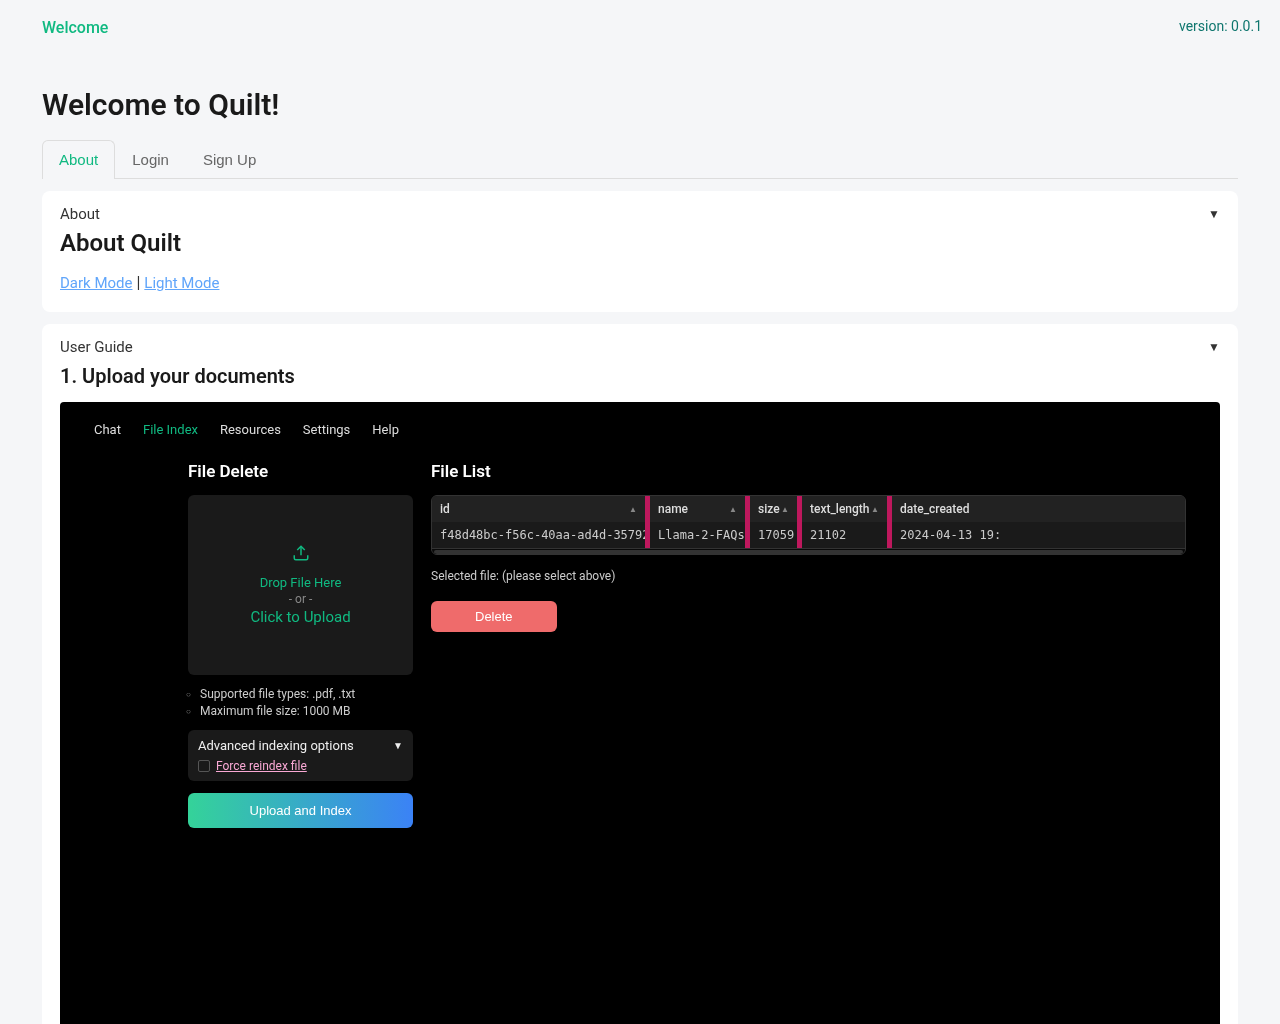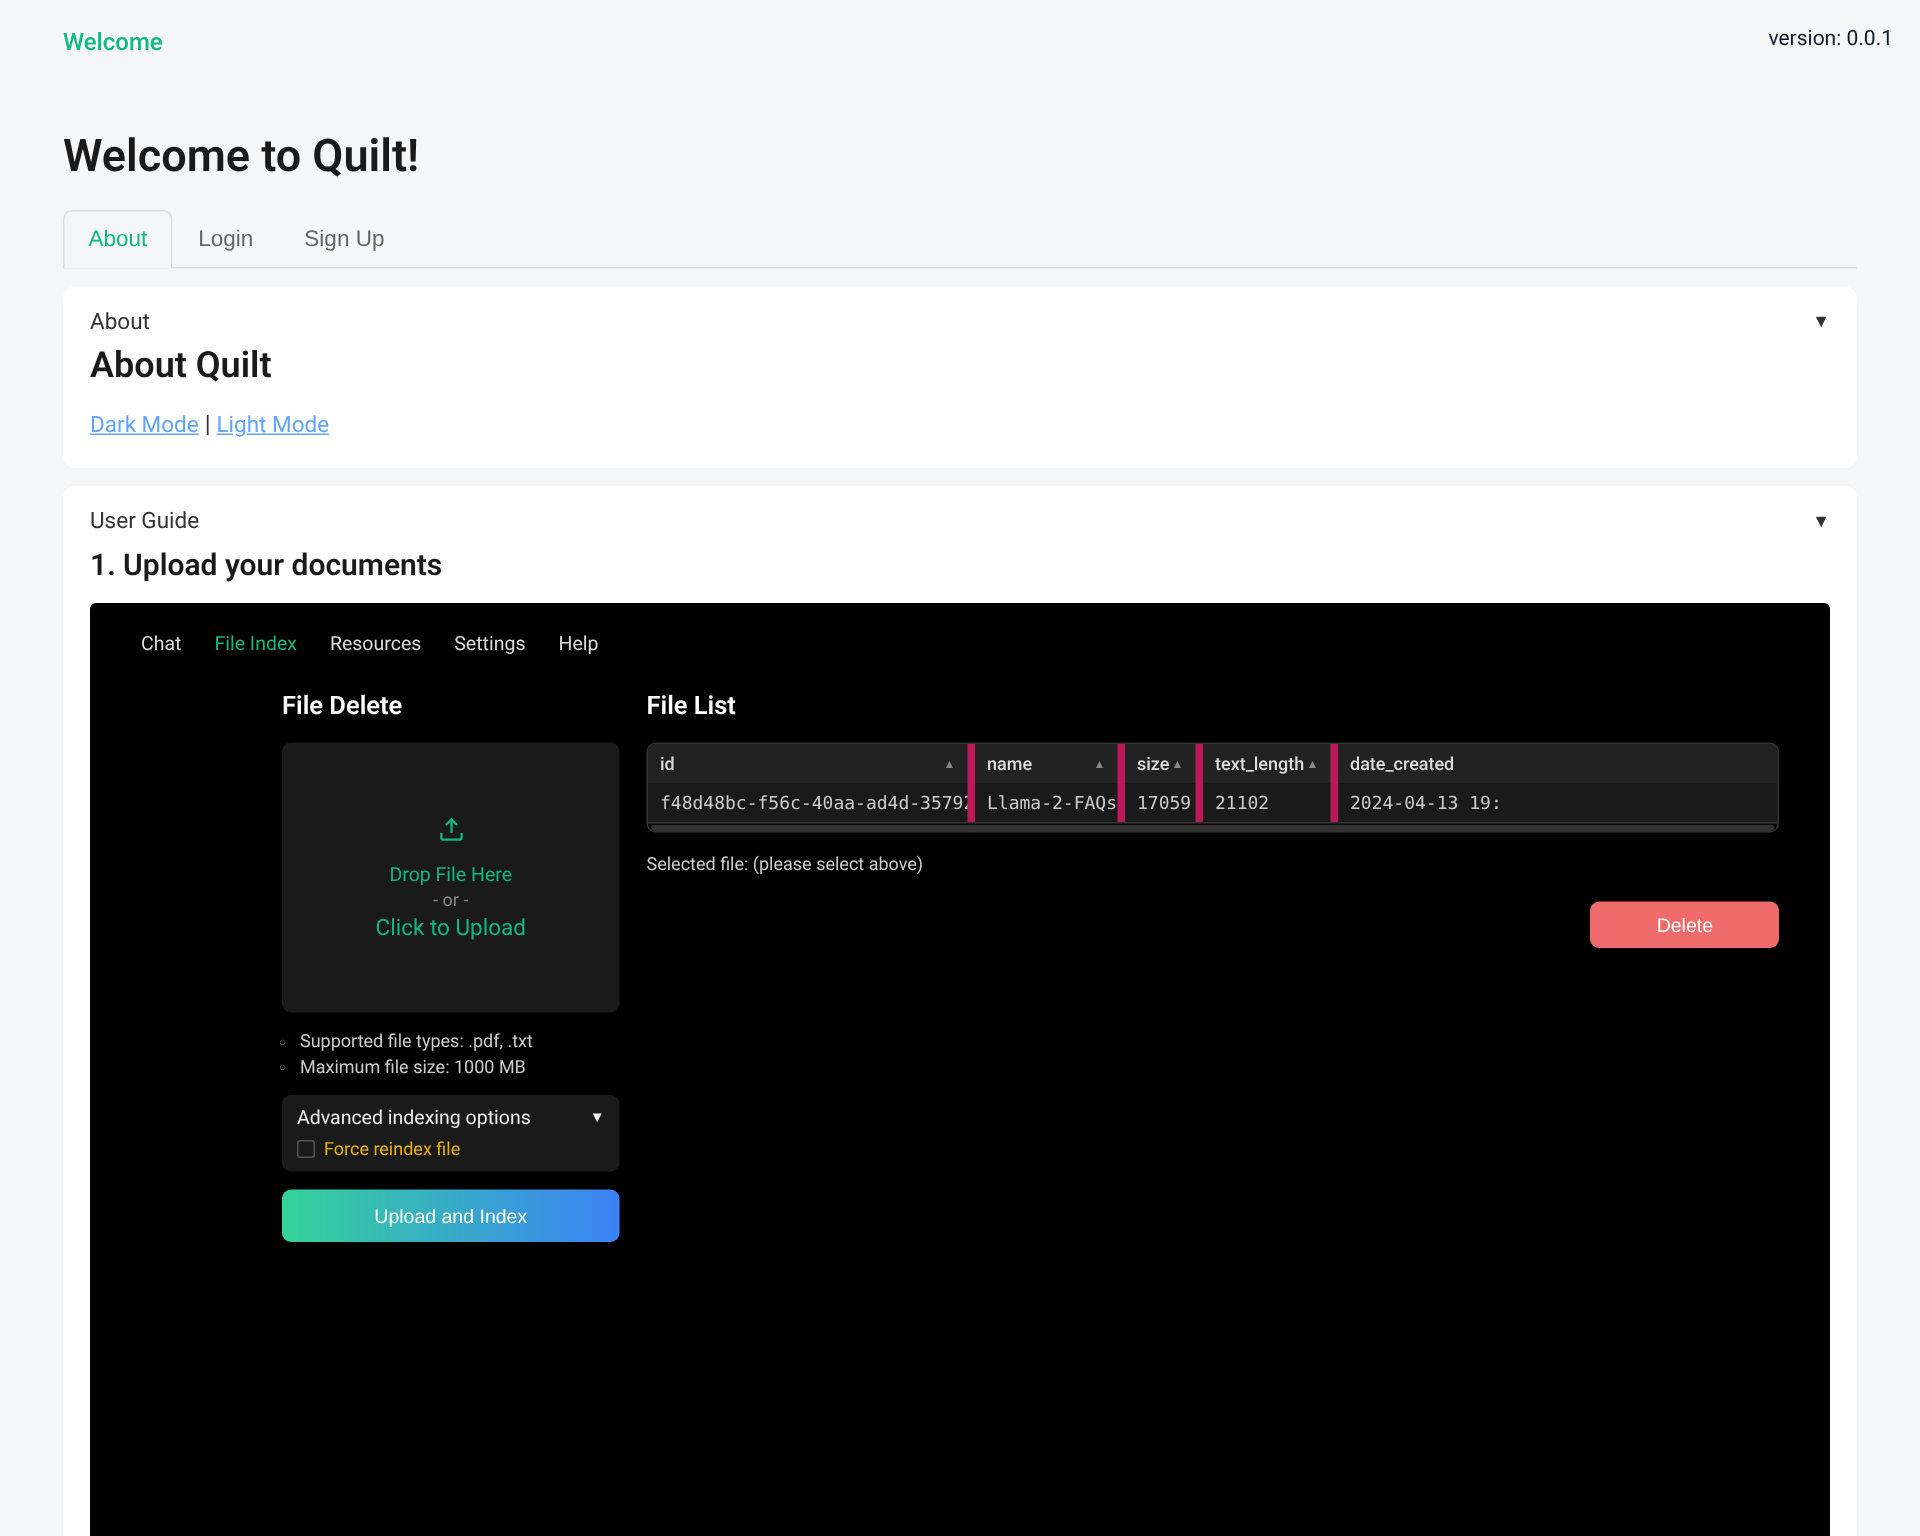--- a/index.html
+++ b/index.html
@@ -5,21 +5,21 @@
     * { box-sizing: border-box; margin: 0; padding: 0; }
     body {
       font-family: -apple-system, BlinkMacSystemFont, "Segoe UI", Roboto, sans-serif;
       background: #f5f6f8;
       color: #1a1a1a;
       width: 1280px;
       height: 1024px;
       overflow-y: scroll;
     }
     .page { padding: 18px 42px; position: relative; }
-    .version { position: absolute; top: 18px; right: 18px; font-size: 14px; color: #0f172a; }
+    .version { position: absolute; top: 18px; right: 18px; font-size: 14px; color: #0f766e; }
     .nav-link { color: #10b981; font-size: 16px; font-weight: 500; margin-bottom: 30px; display: inline-block; }
     h1.page-title { font-size: 30px; font-weight: 600; margin: 20px 0 18px 0; }
 
     .tabs { display: flex; border-bottom: 1px solid #ddd; }
     .tab {
       padding: 10px 16px;
       font-size: 15px;
       color: #666;
       cursor: pointer;
       border: 1px solid transparent;
@@ -94,21 +94,21 @@
     .hints li { font-size: 12px; color: #ccc; margin: 3px 0; padding-left: 12px; position: relative; }
     .hints li::before { content: "○"; position: absolute; left: -2px; font-size: 8px; top: 3px; color: #888; }
 
     .adv-box {
       background: #1a1a1a;
       border-radius: 6px;
       padding: 8px 10px;
     }
     .adv-header { display: flex; justify-content: space-between; align-items: center; font-size: 13px; color: #eee; }
     .adv-caret { font-size: 10px; }
-    .adv-opt { display: flex; align-items: center; gap: 6px; margin-top: 6px; font-size: 12px; color: #eab308; }
+    .adv-opt { display: flex; align-items: center; gap: 6px; margin-top: 6px; font-size: 12px; color: #f9a8d4; text-decoration: underline; }
     .adv-opt .cb { width: 12px; height: 12px; border: 1px solid #555; border-radius: 2px; }
 
     .upload-btn {
       margin-top: 12px;
       width: 100%;
       padding: 10px;
       border: none;
       border-radius: 6px;
       color: #fff;
       font-size: 13px;
@@ -137,21 +137,21 @@
     .c-id { width: 218px; }
     .c-name { width: 100px; }
     .c-size { width: 52px; }
     .c-text { width: 90px; }
     .c-date { width: 110px; border-right: none; }
     .ft-data .ft-cell { color: #ccc; }
     .ft-scroll { height: 6px; background: #0a0a0a; border-top: 1px solid #333; position: relative; }
     .ft-scroll::after { content: ""; position: absolute; left: 2px; right: 2px; top: 1px; height: 4px; background: #333; border-radius: 2px; }
 
     .sel-text { font-size: 12px; color: #ccc; margin: 14px 0 18px; }
-    .del-row { display: flex; justify-content: flex-end; }
+    .del-row { display: flex; }
     .del-btn {
       background: #ef6b6b;
       color: #fff;
       border: none;
       padding: 8px 44px;
       border-radius: 6px;
       font-size: 13px;
       cursor: pointer;
     }
 

